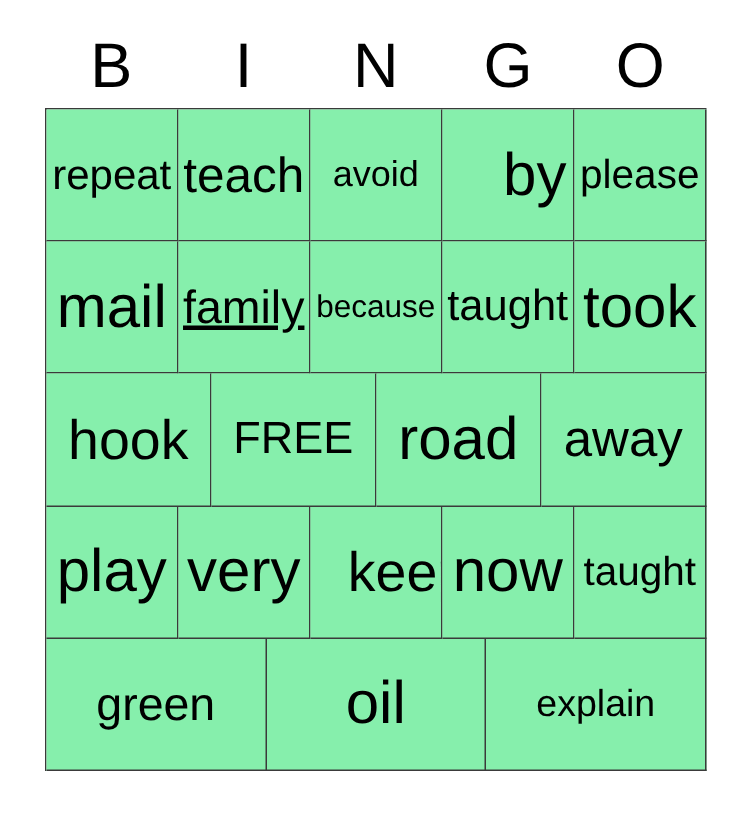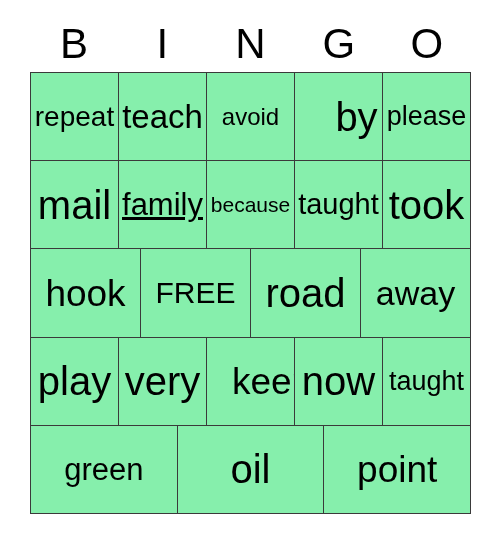--- a/index.html
+++ b/index.html
@@ -183,18 +183,18 @@
     </div>
 
     <div class="grid-row">
       <div class="grid-cell">
         <span class="cell-text" style="font-size: 31px;">green</span>
       </div>
       <div class="grid-cell">
         <span class="cell-text" style="font-size: 40px;">oil</span>
       </div>
       <div class="grid-cell">
-        <span class="cell-text" style="font-size: 37px;">point</span>
+        <span class="cell-text" style="font-size: 25px;">explain</span>
       </div>
     </div>
 
   </div>
 </div>
 
 </body></html>

